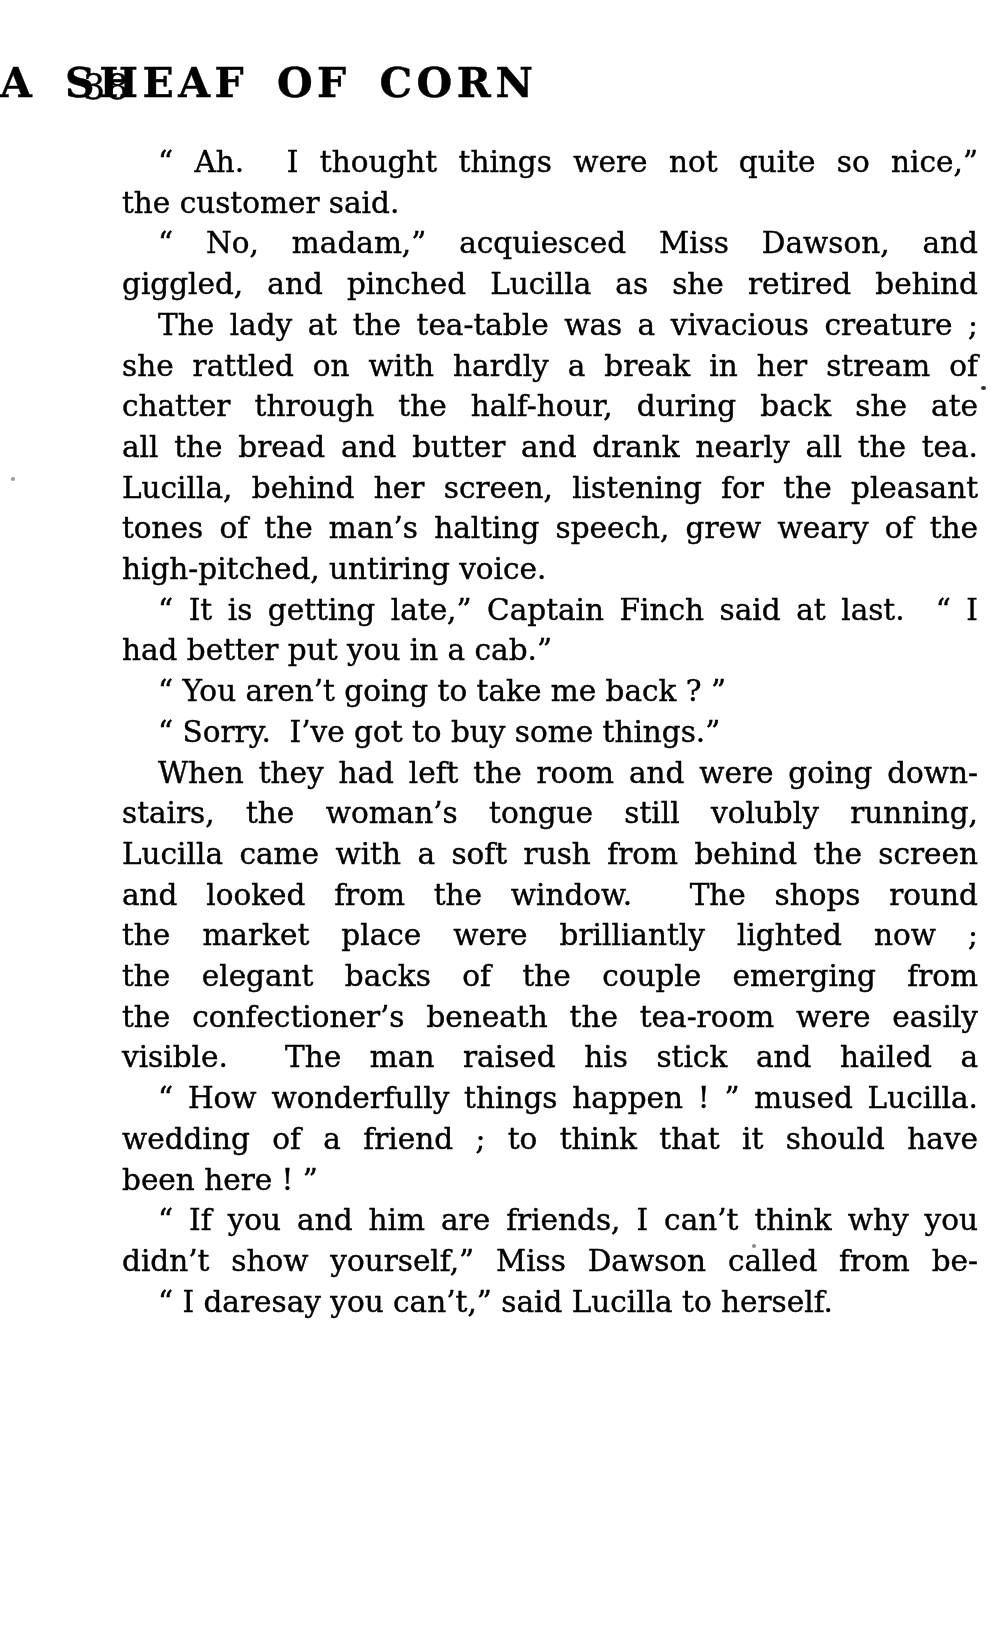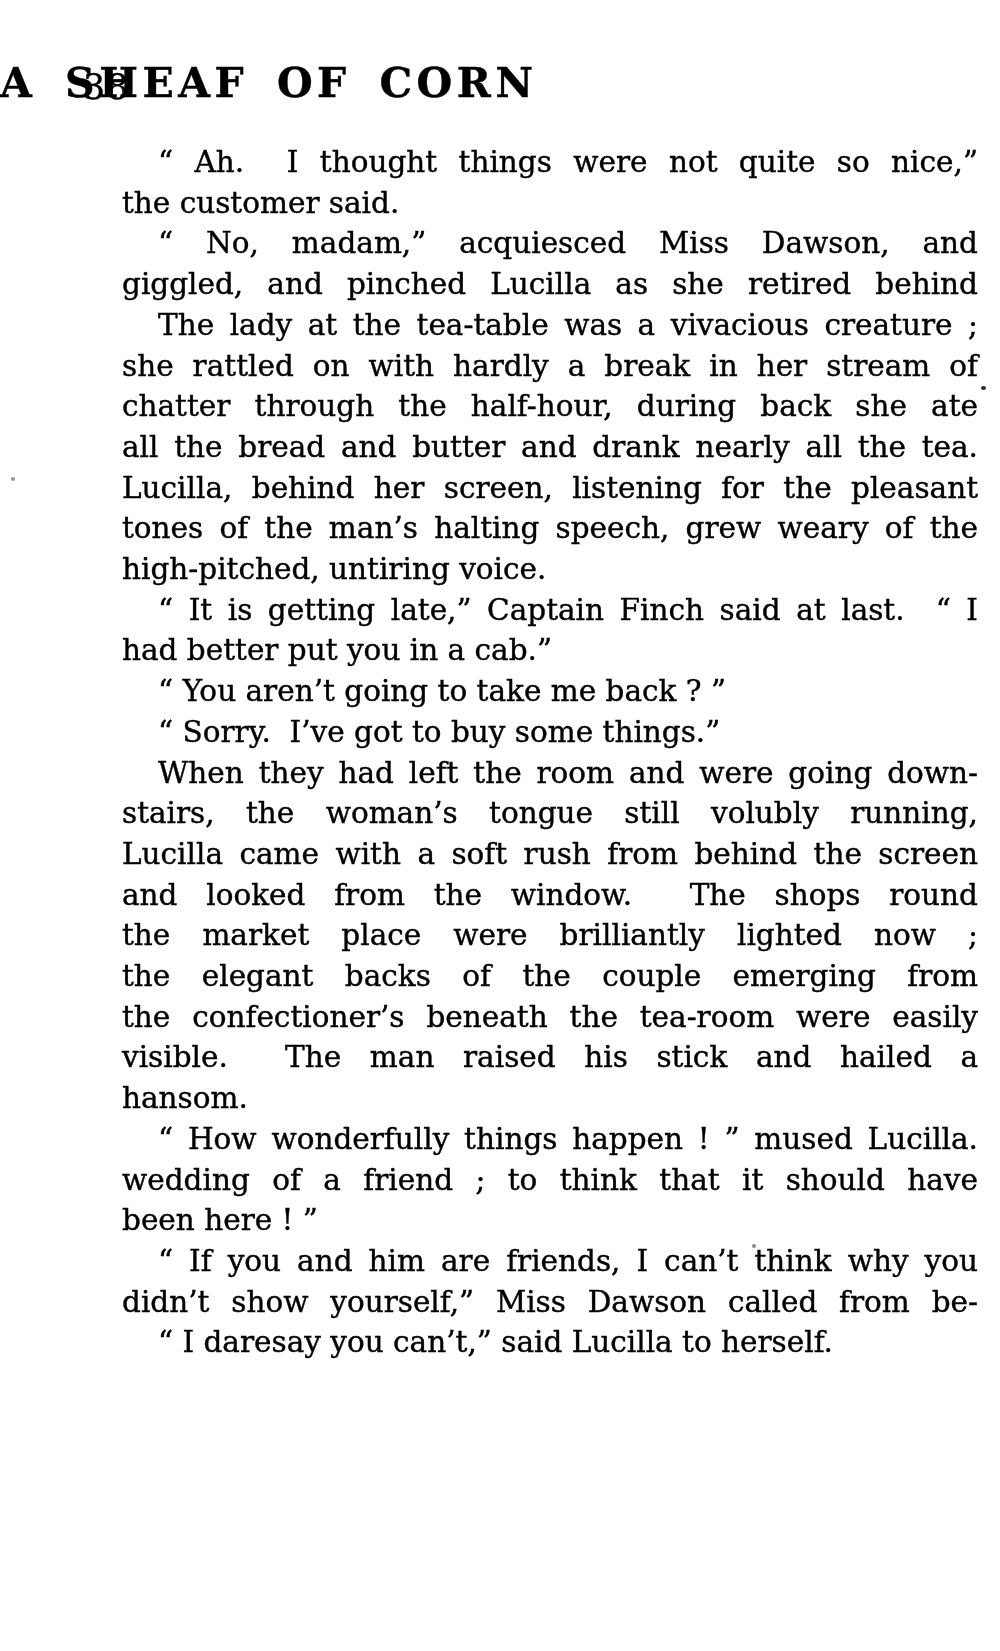--- a/index.html
+++ b/index.html
@@ -101,21 +101,20 @@
       </div>
       <div class="para">
         <div class="line first">When they had left the room and were going down-</div>
         <div class="line">stairs, the woman’s tongue still volubly running,</div>
         <div class="line">Lucilla came with a soft rush from behind the screen</div>
         <div class="line">and looked from the window. &nbsp;The shops round</div>
         <div class="line">the market place were brilliantly lighted now ;</div>
         <div class="line">the elegant backs of the couple emerging from</div>
         <div class="line">the confectioner’s beneath the tea-room were easily</div>
         <div class="line">visible. &nbsp;The man raised his stick and hailed a</div>
-        <div class="line last">hansom.</div>
       </div>
       <div class="para">
         <div class="line first">“ How wonderfully things happen ! ” mused Lucilla.</div>
         <div class="line">wedding of a friend ; to think that it should have</div>
         <div class="line last">been here ! ”</div>
       </div>
       <div class="para">
         <div class="line first">“ If you and him are friends, I can’t think why you</div>
         <div class="line">didn’t show yourself,” Miss Dawson called from be-</div>
       </div>

